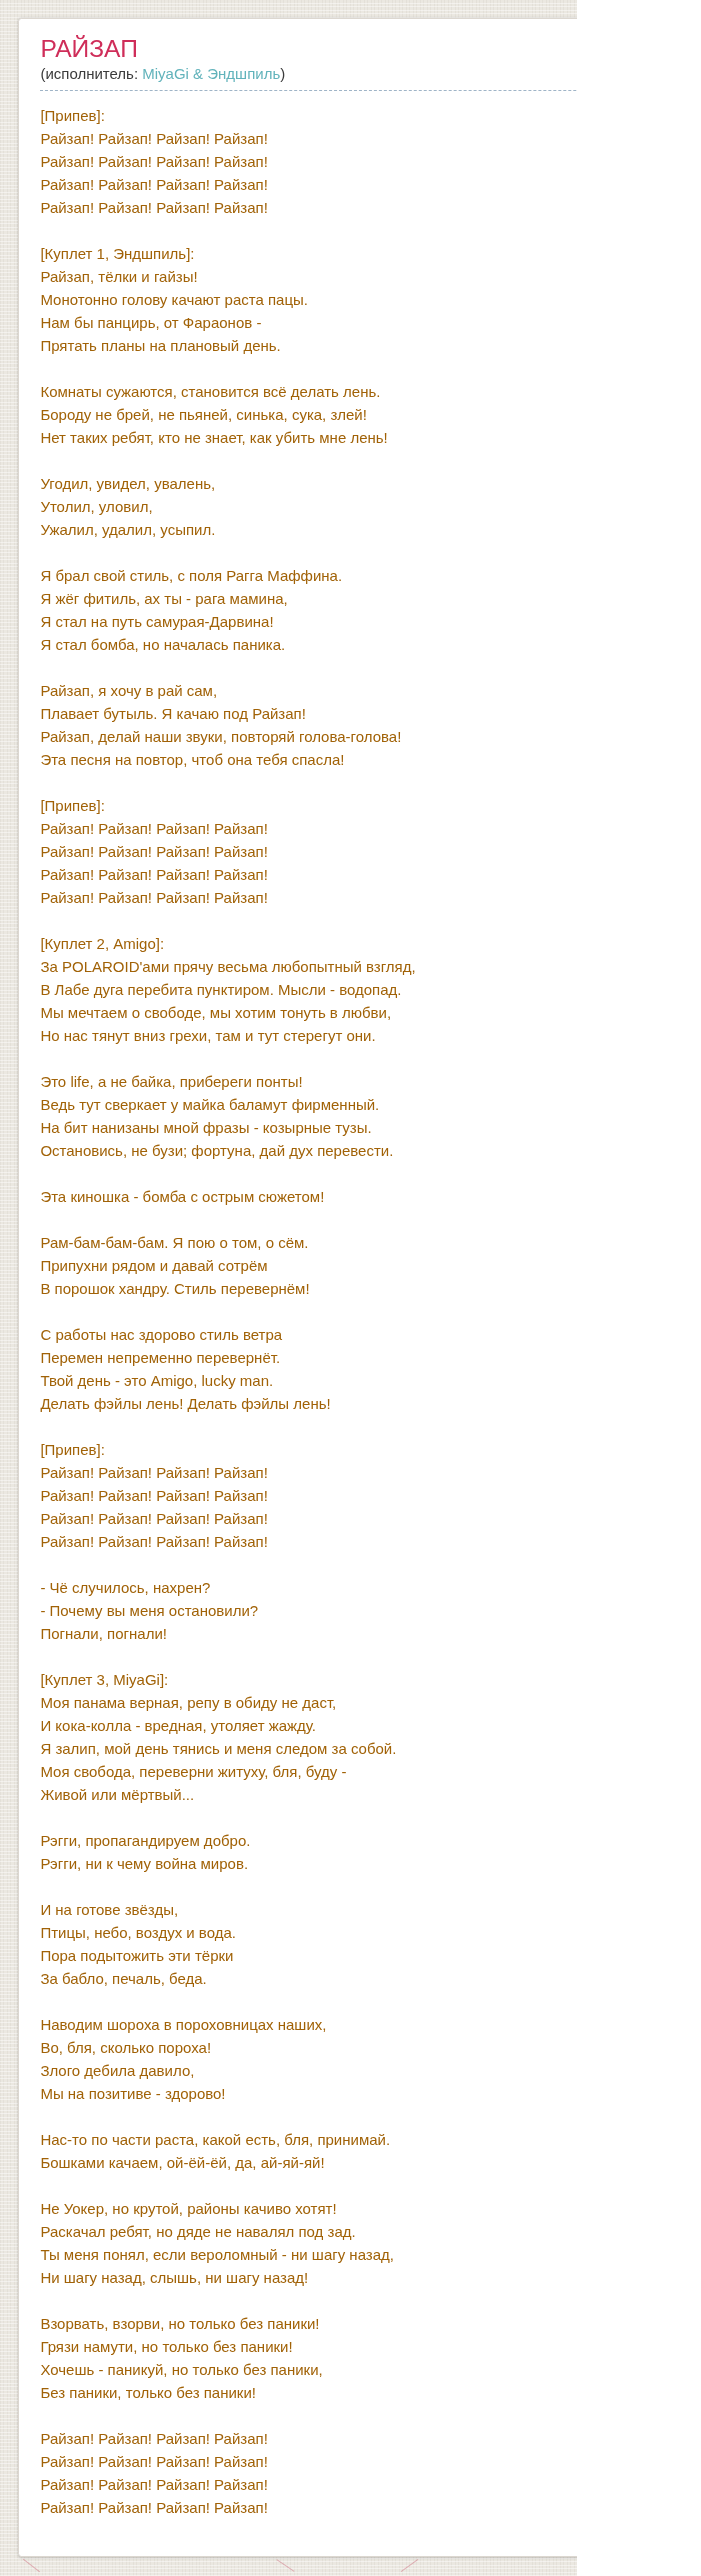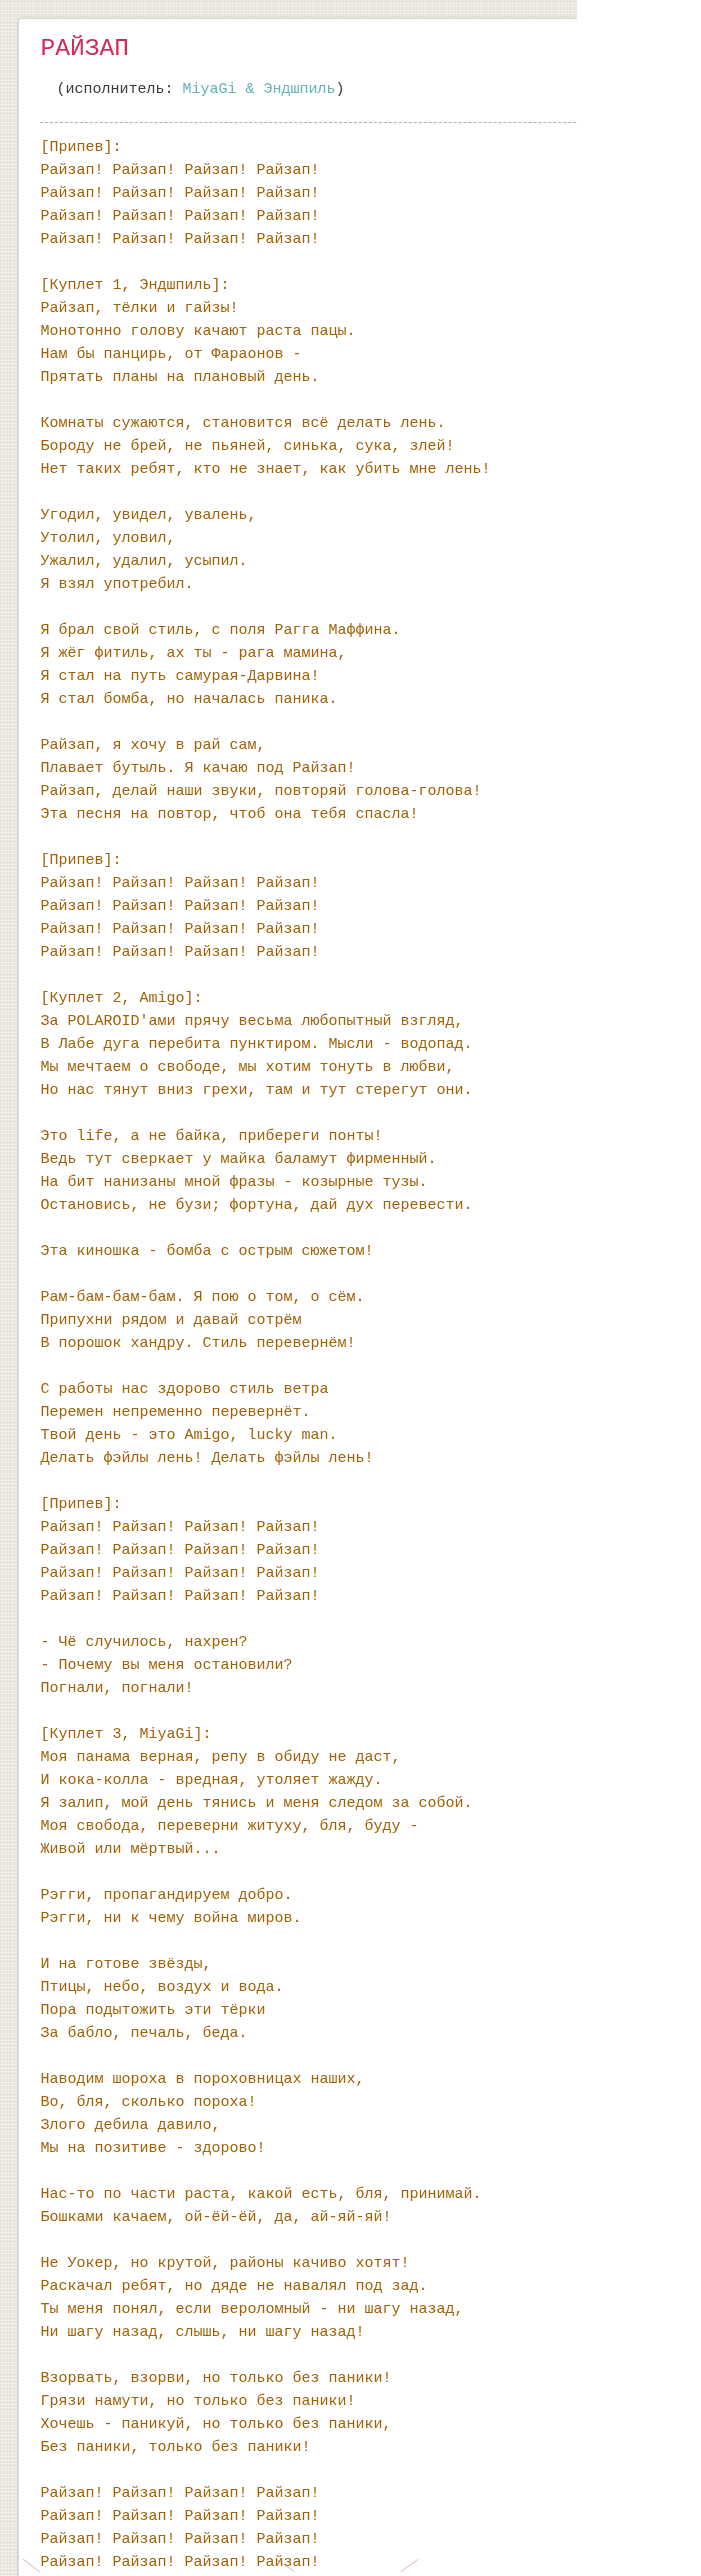--- a/index.html
+++ b/index.html
@@ -9,21 +9,20 @@
   }
   .page {
     position: relative;
     width: 577px;
     height: 2576px;
     overflow: hidden;
     background-color: #ebe8e1;
     background-image:
       repeating-linear-gradient(0deg,  rgba(255,255,255,0.45) 0 0.9px, rgba(0,0,0,0)     0.9px 3.5px),
       repeating-linear-gradient(90deg, rgba(210,205,196,0.30) 0 0.9px, rgba(0,0,0,0)     0.9px 3.5px);
-    font-family: Liberation Mono, monospace;
   }
   .card {
     box-sizing: border-box;
     position: absolute;
     left: 18.4px;
     top: 18.4px;
     width: 665px;
     min-height: 2539px;
     background: #ffffff;
     border: 0.9px solid #dcd7d0;
@@ -36,21 +35,21 @@
     padding-bottom: 6.1px;
   }
   h1.song-title {
     margin: 0;
     font-size: 24.6px;
     line-height: 28px;
     font-weight: 400;
     color: #cf2d59;
   }
   p.artist-line {
-    margin: 16px;
+    margin: 0;
     font-size: 15px;
     line-height: 21px;
     color: #3b3b3b;
   }
   a.artist-link {
     color: #62b3bb;
     text-decoration: none;
     cursor: pointer;
   }
   .lyrics {
@@ -101,21 +100,20 @@
         </div>
         <div class="stanza">
           <div class="line">Комнаты сужаются, становится всё делать лень.</div>
           <div class="line">Бороду не брей, не пьяней, синька, сука, злей!</div>
           <div class="line">Нет таких ребят, кто не знает, как убить мне лень!</div>
         </div>
         <div class="stanza">
           <div class="line">Угодил, увидел, увалень,</div>
           <div class="line">Утолил, уловил,</div>
           <div class="line">Ужалил, удалил, усыпил.</div>
-          <div class="line">Я взял употребил.</div>
         </div>
         <div class="stanza">
           <div class="line">Я брал свой стиль, с поля Рагга Маффина.</div>
           <div class="line">Я жёг фитиль, ах ты - рага мамина,</div>
           <div class="line">Я стал на путь самурая-Дарвина!</div>
           <div class="line">Я стал бомба, но началась паника.</div>
         </div>
         <div class="stanza">
           <div class="line">Райзап, я хочу в рай сам,</div>
           <div class="line">Плавает бутыль. Я качаю под Райзап!</div>

